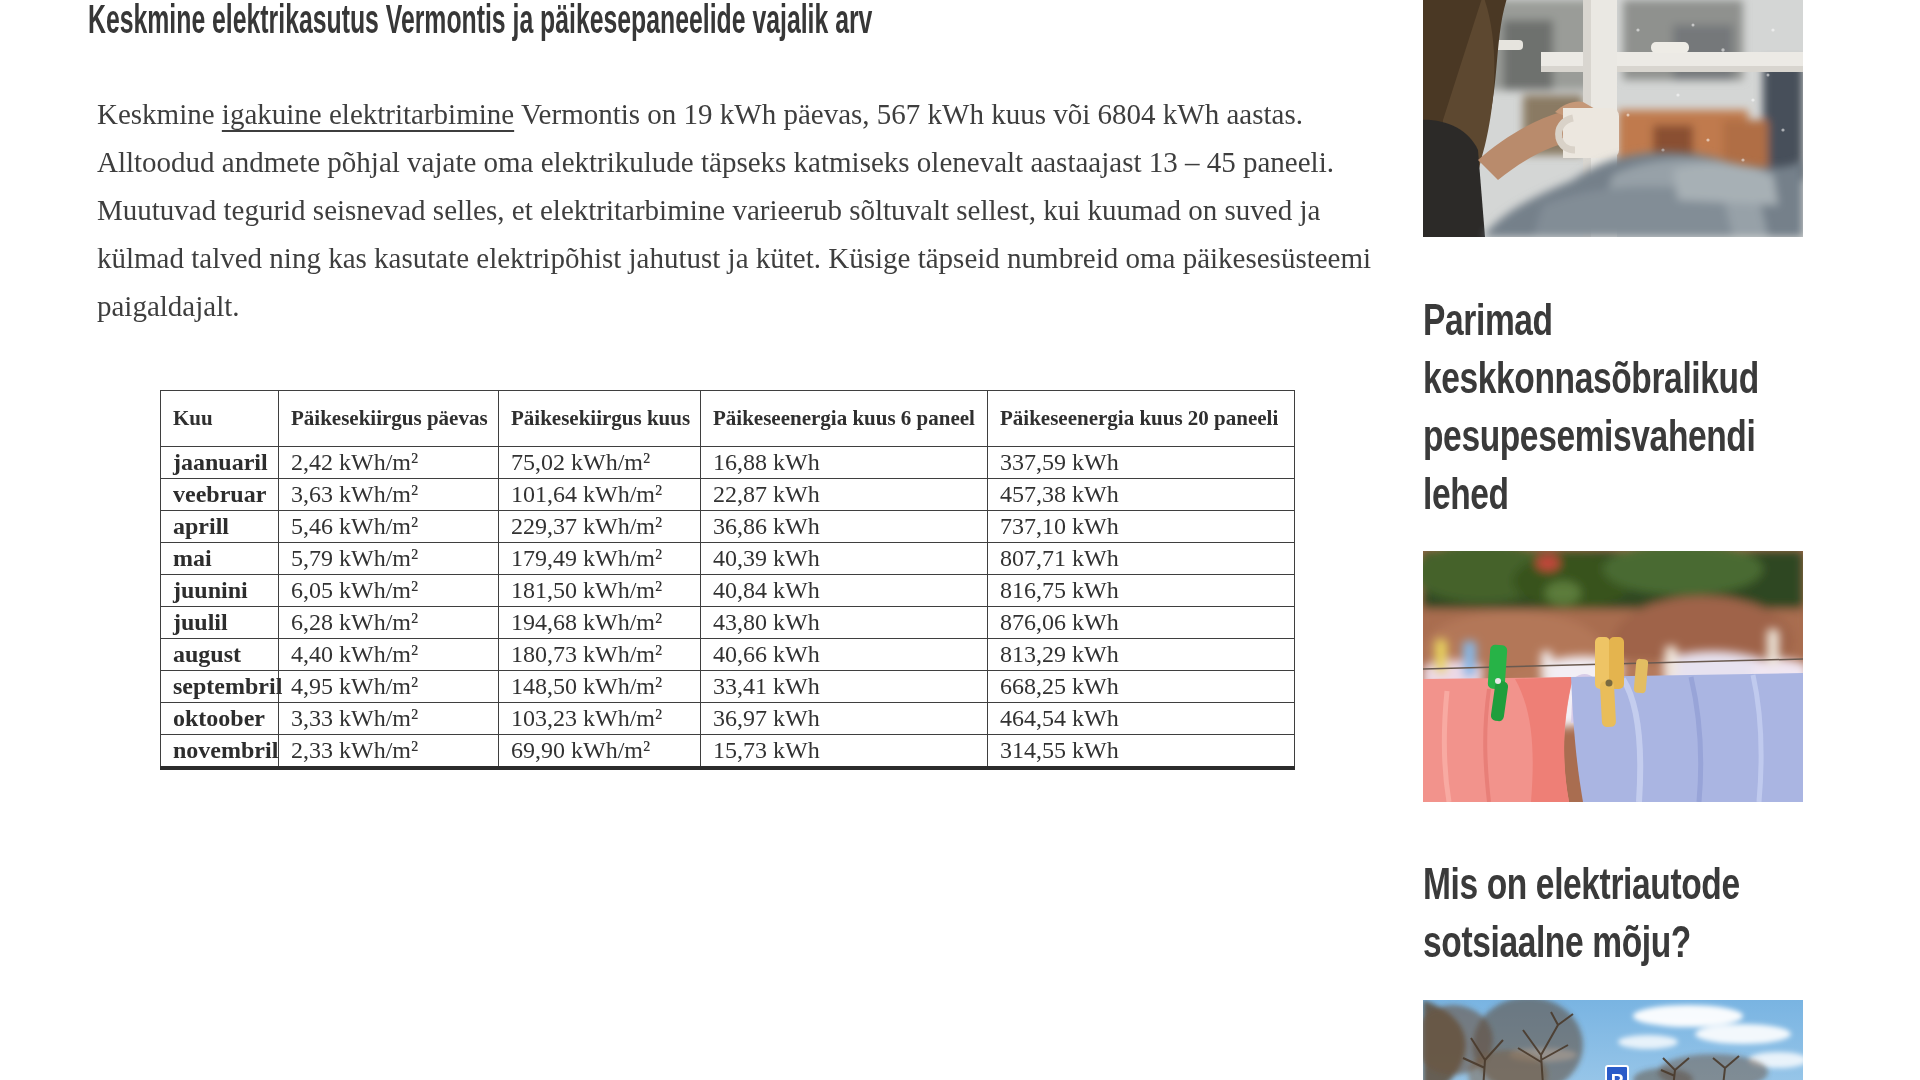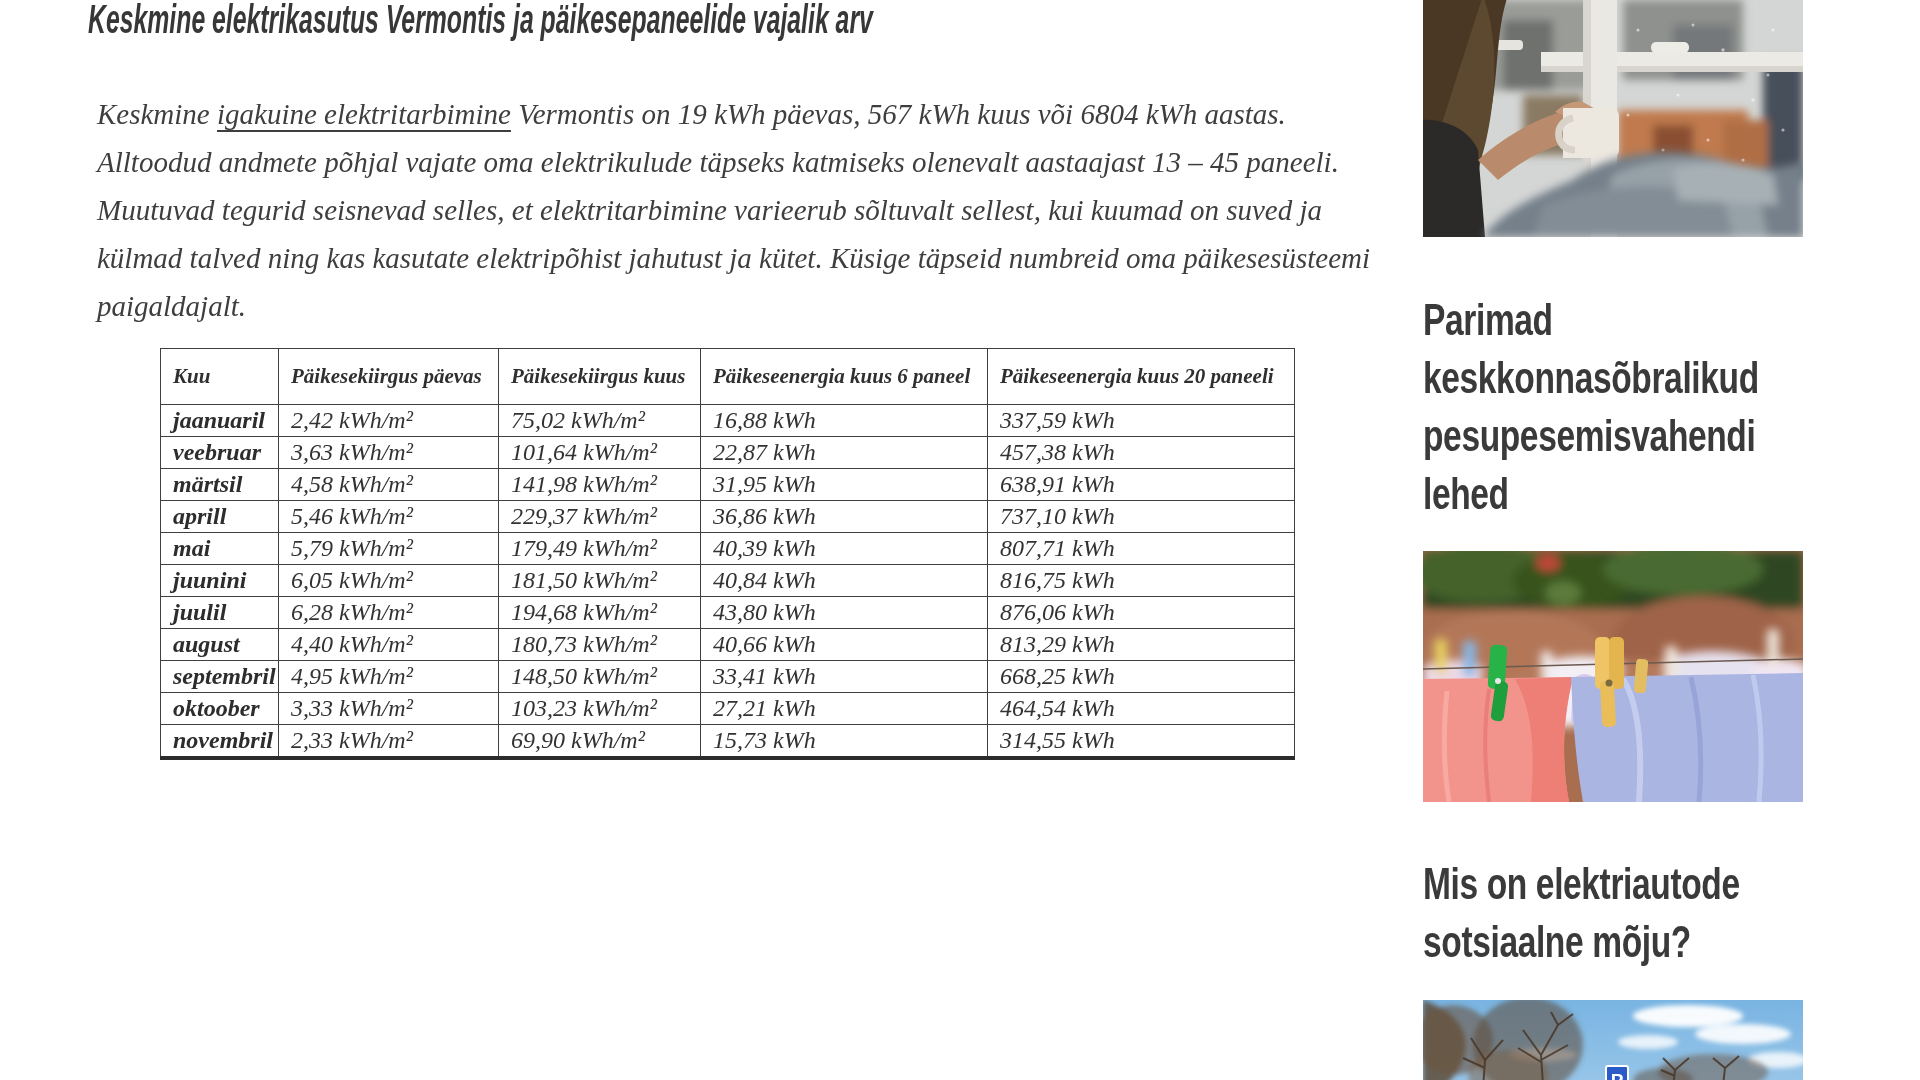--- a/index.html
+++ b/index.html
@@ -1,38 +1,38 @@
 <!DOCTYPE html>
 <html><head>
 <meta charset="utf-8">
 <style>
   html,body{margin:0;padding:0;}
   body{
     width:1920px;height:1080px;overflow:hidden;background:#ffffff;
     font-family:"Liberation Serif",serif;position:relative;
   }
   
-  .main{position:absolute;left:88px;top:0;width:1300px;height:885px;font-style:italic;}
+  .main{position:absolute;left:88px;top:0;width:1300px;height:885px;}
   .article-title{
     position:absolute;top:-7px;left:0;margin:0;width:1400px;
     font-family:"Liberation Sans",sans-serif;font-weight:bold;
     font-size:40px;line-height:52px;color:#373737;letter-spacing:0;
     transform:scaleX(.62);transform-origin:left top;white-space:nowrap;
   }
   .intro{
     position:absolute;top:81px;left:0;margin:9px;width:1285px;
     font-size:29px;line-height:48px;color:#3e3e3e;
   }
   .intro a{
     color:#3e3e3e;text-decoration:underline;
     text-decoration-thickness:2px;text-underline-offset:6px;cursor:pointer;
   }
   
   .solar-table{
-    position:absolute;top:348px;left:72px;width:1134px;
+    position:absolute;top:390px;left:72px;width:1134px;
     border-collapse:collapse;table-layout:fixed;
     border:1px solid #3f3f3f;border-bottom:4px solid #2c2c2c;
   }
   .solar-table th,.solar-table td{
     border:1px solid #3f3f3f;text-align:left;vertical-align:middle;
     overflow:visible;
   }
   .solar-table th{
     font-size:21px;font-weight:bold;color:#2f2f2f;
     padding:15px 12px;white-space:nowrap;
@@ -91,27 +91,20 @@
         <td>337,59 kWh</td>
       </tr>
       <tr>
         <td class="month">veebruar</td>
         <td>3,63 kWh/m²</td>
         <td>101,64 kWh/m²</td>
         <td>22,87 kWh</td>
         <td>457,38 kWh</td>
       </tr>
       <tr>
-        <td class="month">märtsil</td>
-        <td>4,58 kWh/m²</td>
-        <td>141,98 kWh/m²</td>
-        <td>31,95 kWh</td>
-        <td>638,91 kWh</td>
-      </tr>
-      <tr>
         <td class="month">aprill</td>
         <td>5,46 kWh/m²</td>
         <td>229,37 kWh/m²</td>
         <td>36,86 kWh</td>
         <td>737,10 kWh</td>
       </tr>
       <tr>
         <td class="month">mai</td>
         <td>5,79 kWh/m²</td>
         <td>179,49 kWh/m²</td>
@@ -143,21 +136,21 @@
         <td class="month">septembril</td>
         <td>4,95 kWh/m²</td>
         <td>148,50 kWh/m²</td>
         <td>33,41 kWh</td>
         <td>668,25 kWh</td>
       </tr>
       <tr>
         <td class="month">oktoober</td>
         <td>3,33 kWh/m²</td>
         <td>103,23 kWh/m²</td>
-        <td>27,21 kWh</td>
+        <td>36,97 kWh</td>
         <td>464,54 kWh</td>
       </tr>
       <tr>
         <td class="month">novembril</td>
         <td>2,33 kWh/m²</td>
         <td>69,90 kWh/m²</td>
         <td>15,73 kWh</td>
         <td>314,55 kWh</td>
       </tr>
     </tbody>

